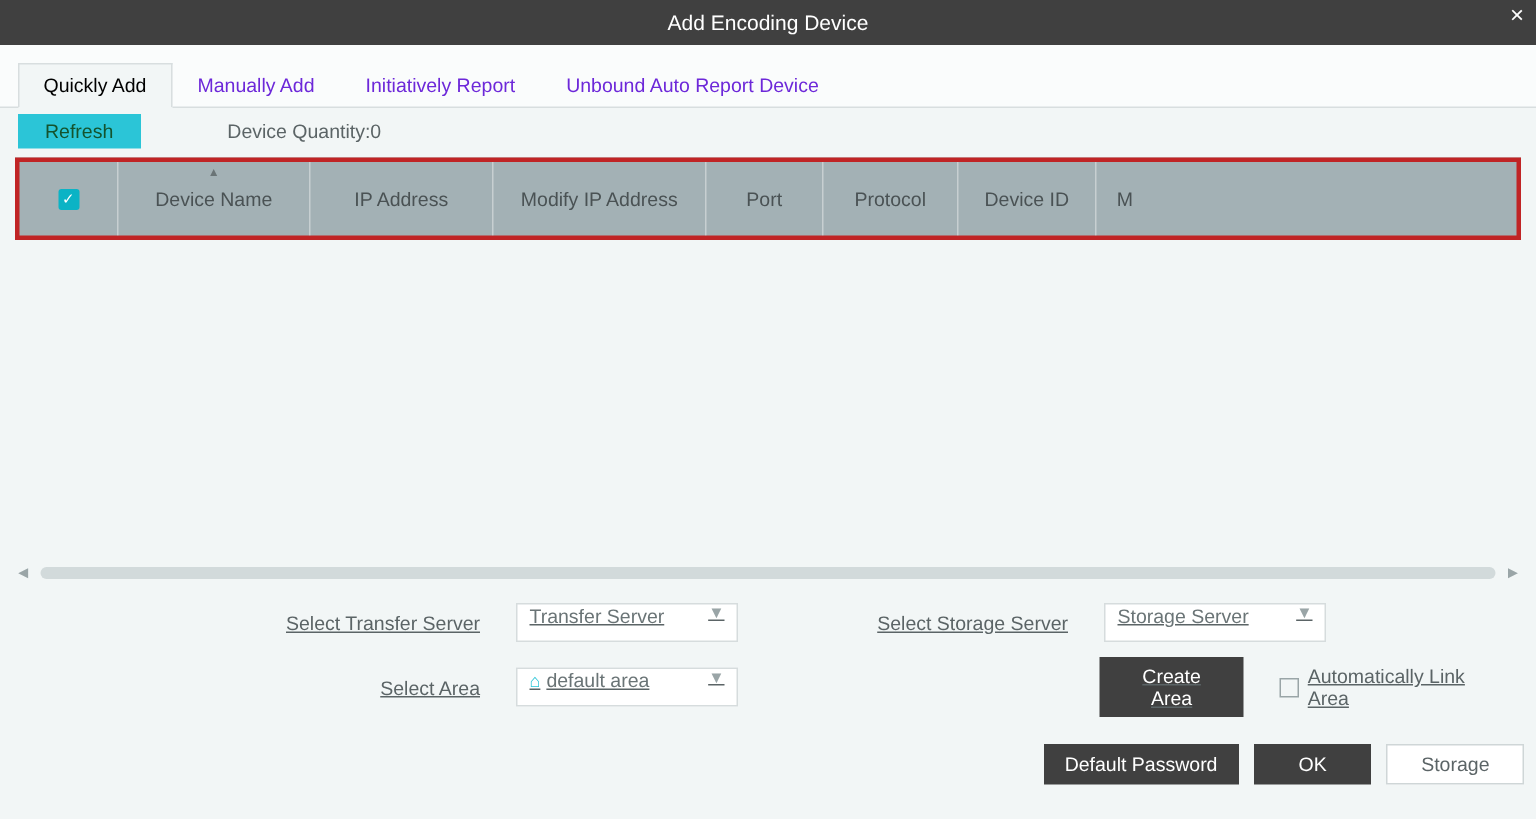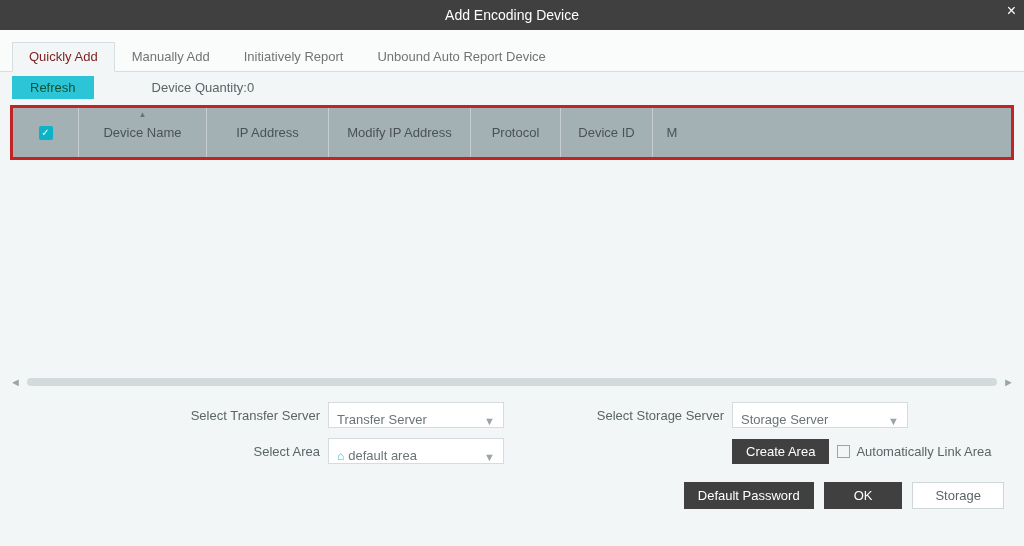--- a/index.html
+++ b/index.html
@@ -26,30 +26,30 @@
   .tabs {
     display: flex;
     background: #fafcfc;
     padding: 12px 12px 0 12px;
     border-bottom: 1px solid #d8dedf;
     gap: 0;
   }
   .tab {
     padding: 6px 16px;
     font-size: 13px;
-    color: #737373;
+    color: #6d28d9;
     background: transparent;
     border: 1px solid transparent;
     cursor: pointer;
   }
   .tab.active {
     background: #f2f6f6;
     border: 1px solid #d8dedf;
     border-bottom: 1px solid #f2f6f6;
-    color: #7f1d1d;
+    color: #000000;
     margin-bottom: -1px;
   }
 
   .toolbar {
     display: flex;
     align-items: center;
     gap: 18px;
     padding: 4px 12px;
     font-size: 13px;
   }
@@ -113,38 +113,38 @@
     flex: 1; height: 8px; background: #d2dadb; border-radius: 4px; margin: 0 6px;
   }
 
   .bottom {
     padding: 12px 20px 8px 20px;
   }
   .row {
     display: flex; align-items: center; justify-content: flex-start; gap: 20px;
     margin-bottom: 10px; font-size: 13px; color: #5b6466;
   }
-  .field-group { display: flex; align-items: center; gap: 8px; }
+  .field-group { display: flex; align-items: center; gap: 24px; text-decoration: underline; }
   .label-right { width: 300px; text-align: right; }
   .select {
-    width: 176px; height: 26px; border: 1px solid #d6dcdd; background: #fff;
-    display: flex; align-items: flex-end; justify-content: space-between;
+    width: 148px; height: 26px; border: 1px solid #d6dcdd; background: #fff;
+    display: flex; align-items: flex-start; justify-content: space-between;
     padding: 0 8px; font-size: 13px; color: #6a7476;
   }
   .select .chev { color: #9aa5a7; font-size: 11px; }
   .select .house { color: #2bc5d7; margin-right: 4px; font-size: 12px; }
   .btn-teal {
     background: #404040; color: #fff; border: none;
     padding: 5px 14px; font-size: 13px; cursor: pointer;
   }
   .check-line { display: inline-flex; align-items: center; gap: 6px; }
   .chkbox { width: 13px; height: 13px; border: 1px solid #9aa5a7; display: inline-block; }
 
   .footer-btns {
-    display: flex; justify-content: flex-end; gap: 10px; padding: 0 20px;
+    display: flex; justify-content: flex-end; gap: 10px; padding: 0 8px;
   }
   .btn-plain {
     background: #fff; border: 1px solid #cfd6d7; color: #5b6466;
     padding: 5px 22px; font-size: 13px; cursor: pointer;
   }
 </style>
 </head>
 <body>
 
 <div class="titlebar">
@@ -169,20 +169,21 @@
 <div class="table-wrap">
   <div class="col cb-col">
     <span class="cb">✓</span>
   </div>
   <div class="col" style="width:128px">
     <span class="sort-caret">▲</span>
     <span>Device Name</span>
   </div>
   <div class="col" style="width:122px">IP Address</div>
   <div class="col" style="width:142px">Modify IP Address</div>
+  <div class="col" style="width:78px">Port</div>
   <div class="col" style="width:90px">Protocol</div>
   <div class="col" style="width:92px">Device ID</div>
   <div class="col" style="width:38px">M</div>
 </div>
 
 <div class="table-body">
   <div class="hscroll">
     <span>◄</span>
     <div class="track"></div>
     <span>►</span>

